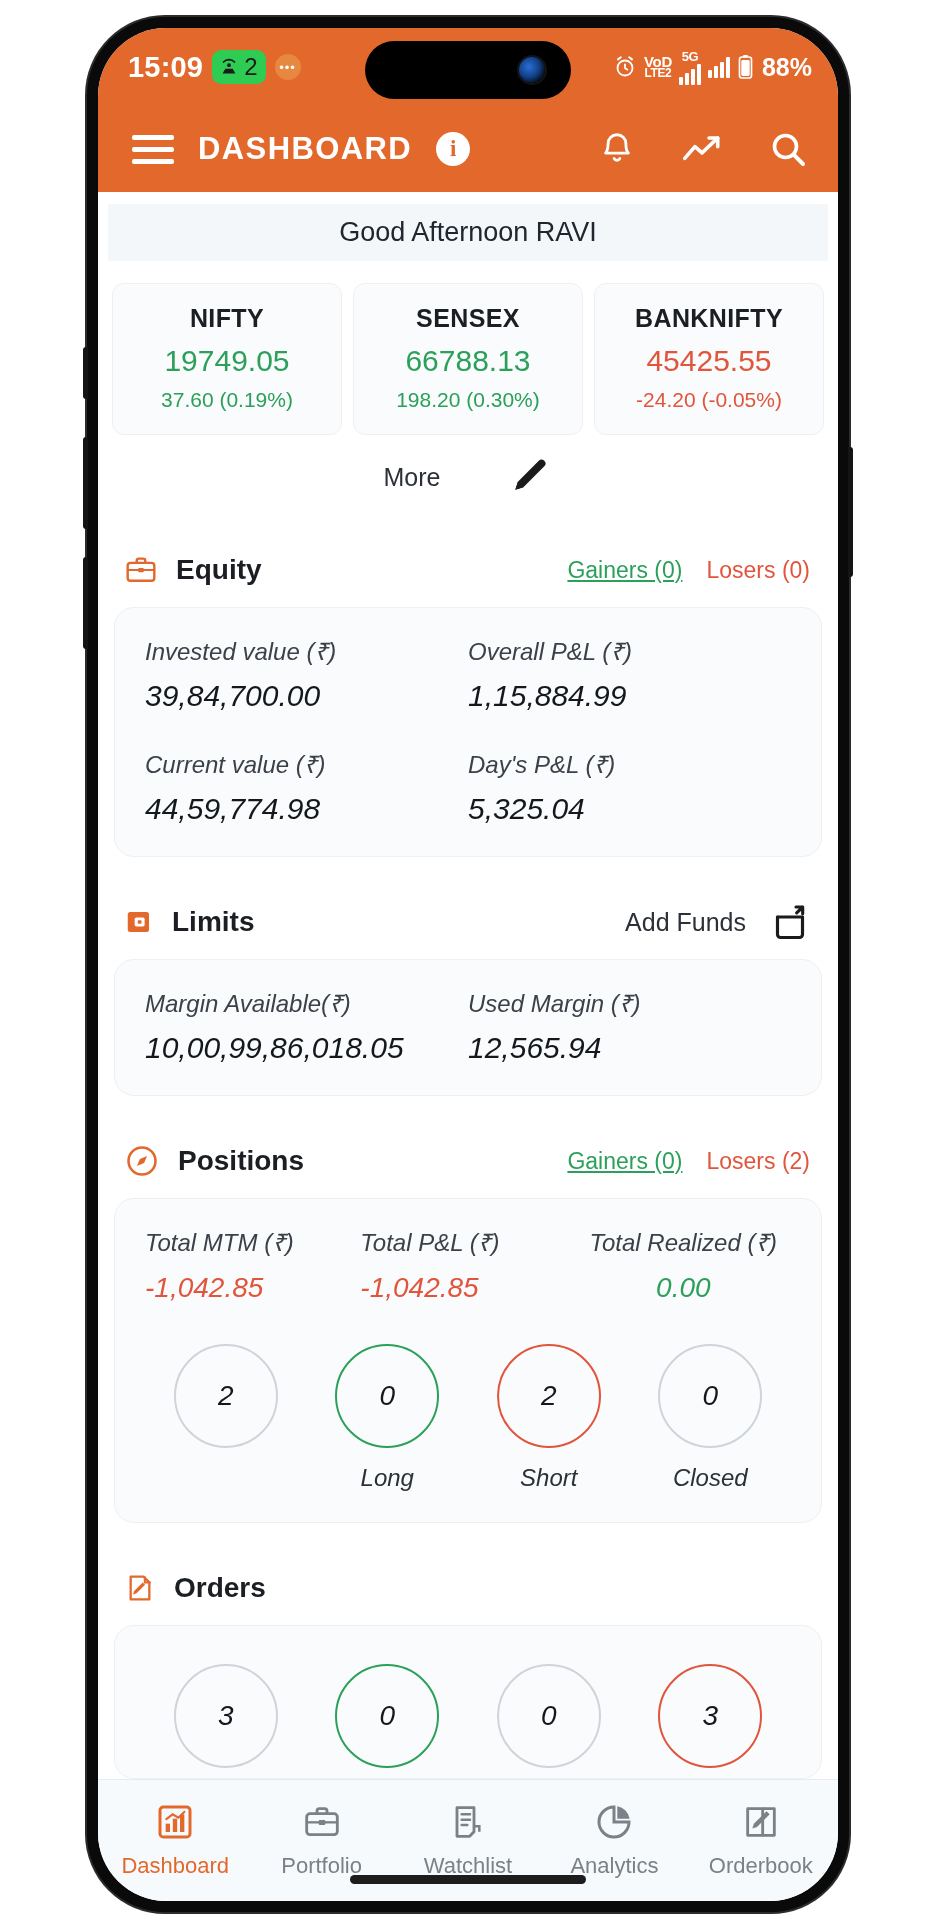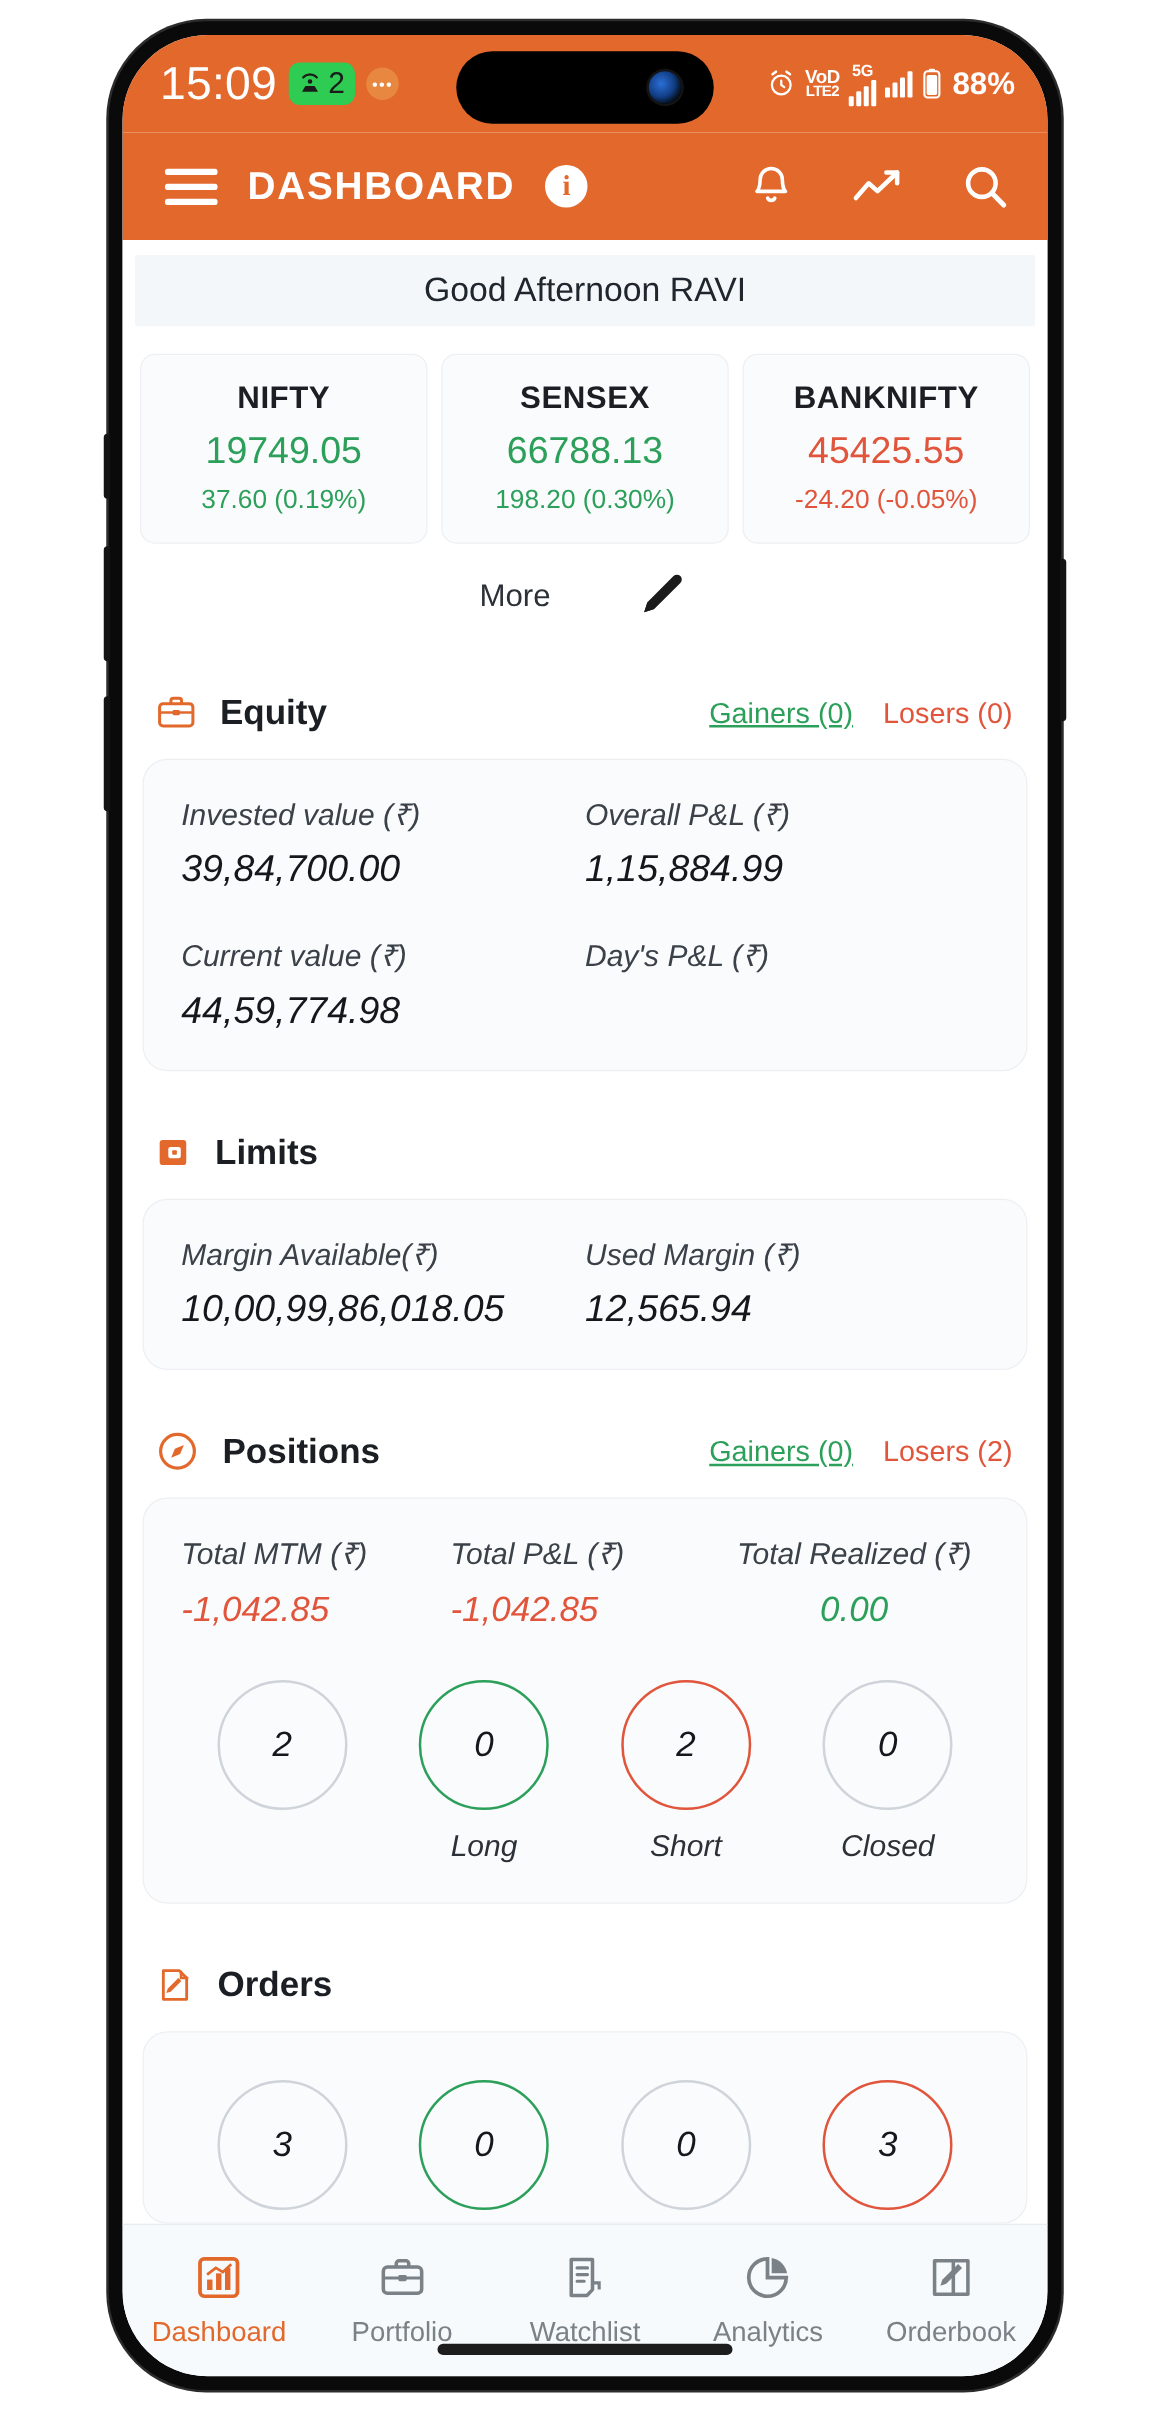--- a/index.html
+++ b/index.html
@@ -50,21 +50,21 @@
   .statusbar {
     height:78px;
     background:#E2682B;
     display:flex; align-items:center;
     padding:0 26px 0 30px;
     color:#fff;
     flex:none;
     position:relative;
   }
   .sb-left { display:flex; align-items:center; gap:9px; }
-  .clock { font-size:37px; font-weight:400; letter-spacing:.2px; }
+  .clock { font-size:29px; font-weight:700; letter-spacing:.2px; }
   .wifi-badge {
     background:#2ECC52; border-radius:9px;
     padding:2px 8px 3px 6px;
     display:flex; align-items:center; gap:4px;
     height:34px;
   }
   .wifi-badge svg { display:block; }
   .wifi-num { font-size:24px; font-weight:500; color:#1b1b1b; }
   .chat-dot {
     width:26px; height:26px; border-radius:50%;
@@ -370,33 +370,42 @@
                 <div class="kv-value up">1,15,884.99</div>
               </div>
             </div>
             <div class="kv-grid kv-row2">
               <div class="kv-col">
                 <div class="kv-label">Current value (₹)</div>
                 <div class="kv-value">44,59,774.98</div>
               </div>
               <div class="kv-col">
                 <div class="kv-label">Day's P&amp;L (₹)</div>
+                <div class="kv-value up">5,325.04</div>
               </div>
             </div>
           </div>
         </div>
 
         <div class="section">
           <div class="sec-head">
             <svg width="30" height="32" viewBox="0 0 24 24">
               <rect x="3" y="4" width="17" height="16" rx="2" fill="#E2682B"></rect>
               <rect x="8.5" y="8.4" width="8" height="7.2" rx="1.4" fill="#fff"></rect>
               <rect x="11" y="10.6" width="3" height="2.8" rx=".6" fill="#E2682B"></rect>
             </svg>
             <span class="sec-title">Limits</span>
+            <div class="sec-right">
+              <span class="addfunds">Add Funds</span>
+              <svg width="40" height="42" viewBox="0 0 24 24">
+                <path d="M4.5 9v10.5a1.8 1.8 0 0 0 1.8 1.8h11.4a1.8 1.8 0 0 0 1.8-1.8V9" fill="none" stroke="#1b1b1b" stroke-width="1.9" stroke-linecap="round"></path>
+                <path d="M4.5 9h15" stroke="#1b1b1b" stroke-width="1.9" stroke-linecap="round"></path>
+                <path d="M16 6.5 19.6 3M19.6 3h-4M19.6 3v4" fill="none" stroke="#1b1b1b" stroke-width="1.9" stroke-linecap="round" stroke-linejoin="round"></path>
+              </svg>
+            </div>
           </div>
           <div class="card">
             <div class="kv-grid">
               <div class="kv-col">
                 <div class="kv-label">Margin Available(₹)</div>
                 <div class="kv-value">10,00,99,86,018.05</div>
               </div>
               <div class="kv-col">
                 <div class="kv-label">Used Margin (₹)</div>
                 <div class="kv-value">12,565.94</div>

